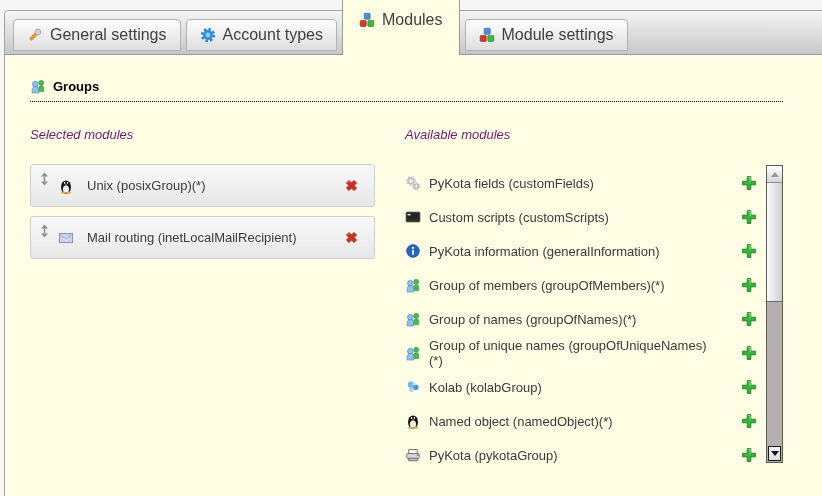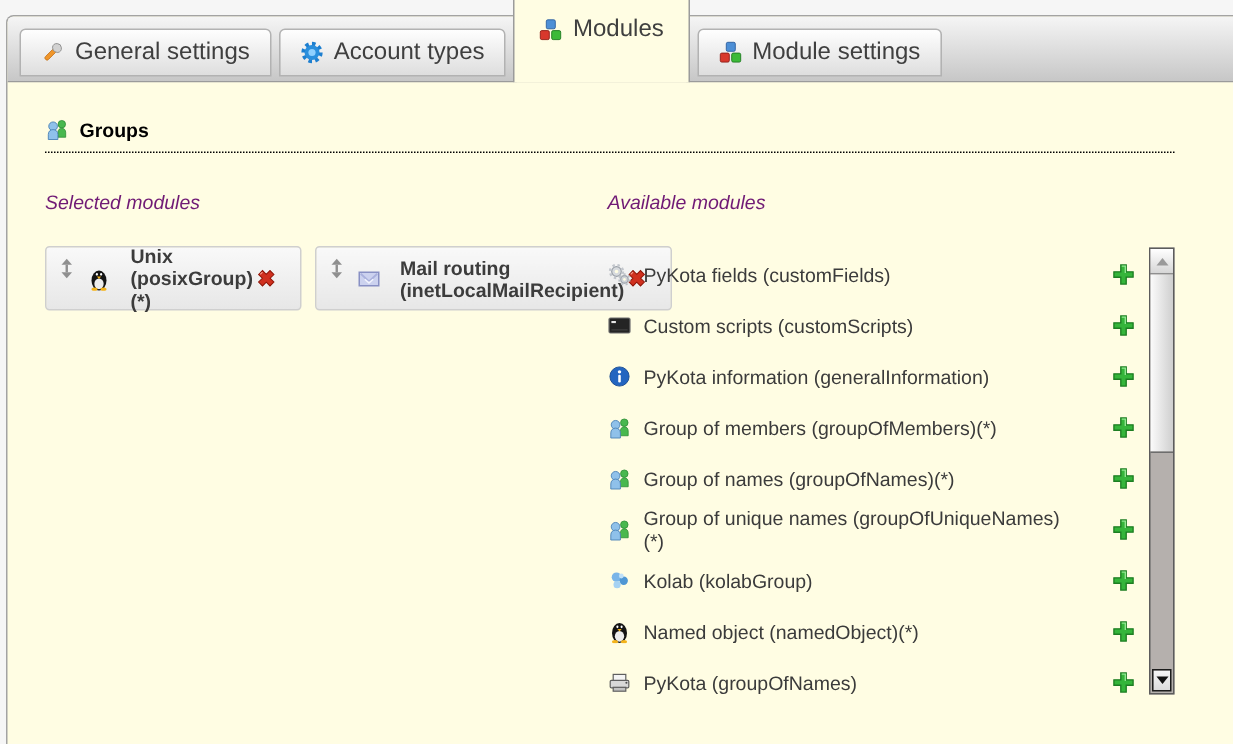--- a/index.html
+++ b/index.html
@@ -58,21 +58,21 @@
     padding-bottom:7px;
     border-bottom:1px dotted #000;
     font-weight:bold;color:#000;
   }
   .col-label{position:absolute;top:73px;color:#701a75;font-style:italic;}
   .col-label.sel{left:25px;}
   .col-label.avail{left:400px;}
   
   .selected-list{
     position:absolute;left:25px;top:110px;width:345px;
-    display:flex;flex-direction:row;gap:9px;font-weight:bold;
+    display:flex;flex-direction:column;gap:9px;
   }
   .sel-box{
     height:43px;box-sizing:border-box;
     display:flex;align-items:center;
     background:linear-gradient(#f9f9f9,#e7e7e7);
     border:1px solid #cfcfcf;border-radius:3px;
     position:relative;
     cursor:move;
   }
   .drag-handle{position:absolute;left:9px;top:7px;width:9px;height:14px;cursor:ns-resize;}
@@ -405,21 +405,21 @@
               <use href="#i-plus"></use>
             </svg>
           </button>
       </div>
       <div class="avail-row">
         <span class="avail-icon">
             <svg width="16" height="16" viewBox="0 0 16 16">
               <use href="#i-printer"></use>
             </svg>
           </span>
-        <span class="avail-label">PyKota (groupOfNames)</span>
+        <span class="avail-label">PyKota (pykotaGroup)</span>
         <button class="add-btn">
             <svg width="16" height="16" viewBox="0 0 16 16">
               <use href="#i-plus"></use>
             </svg>
           </button>
       </div>
     </div>
 
     <div class="scrollbar">
       <div class="sb-up">

